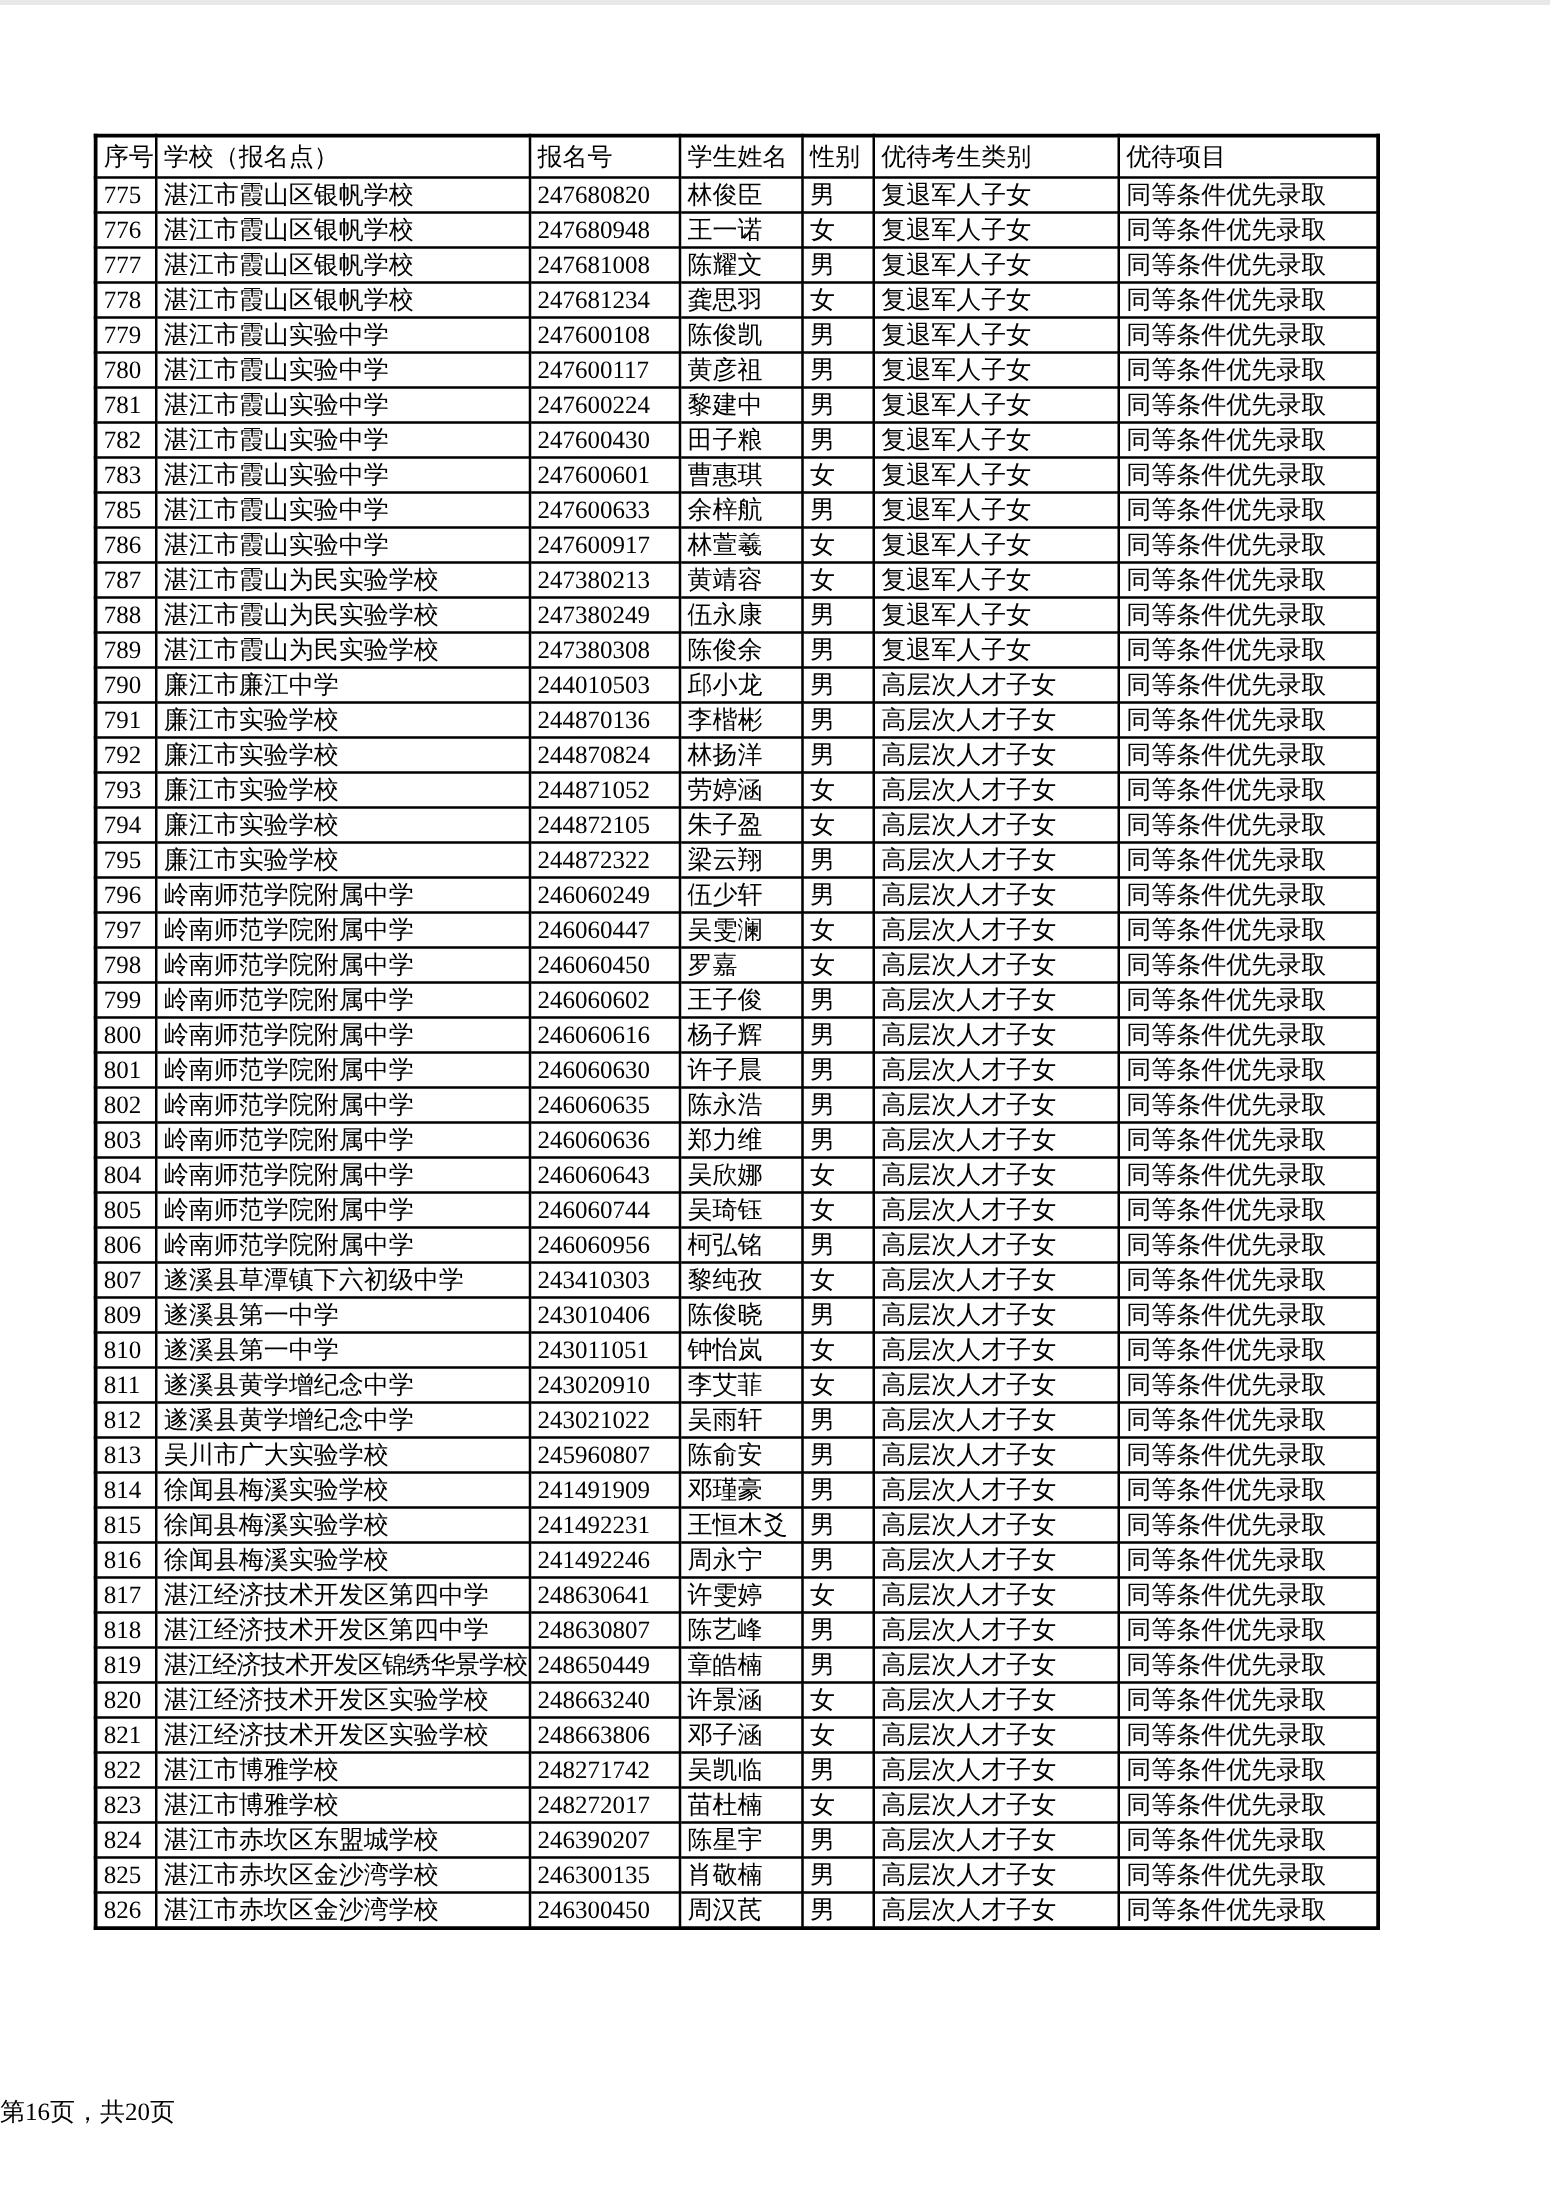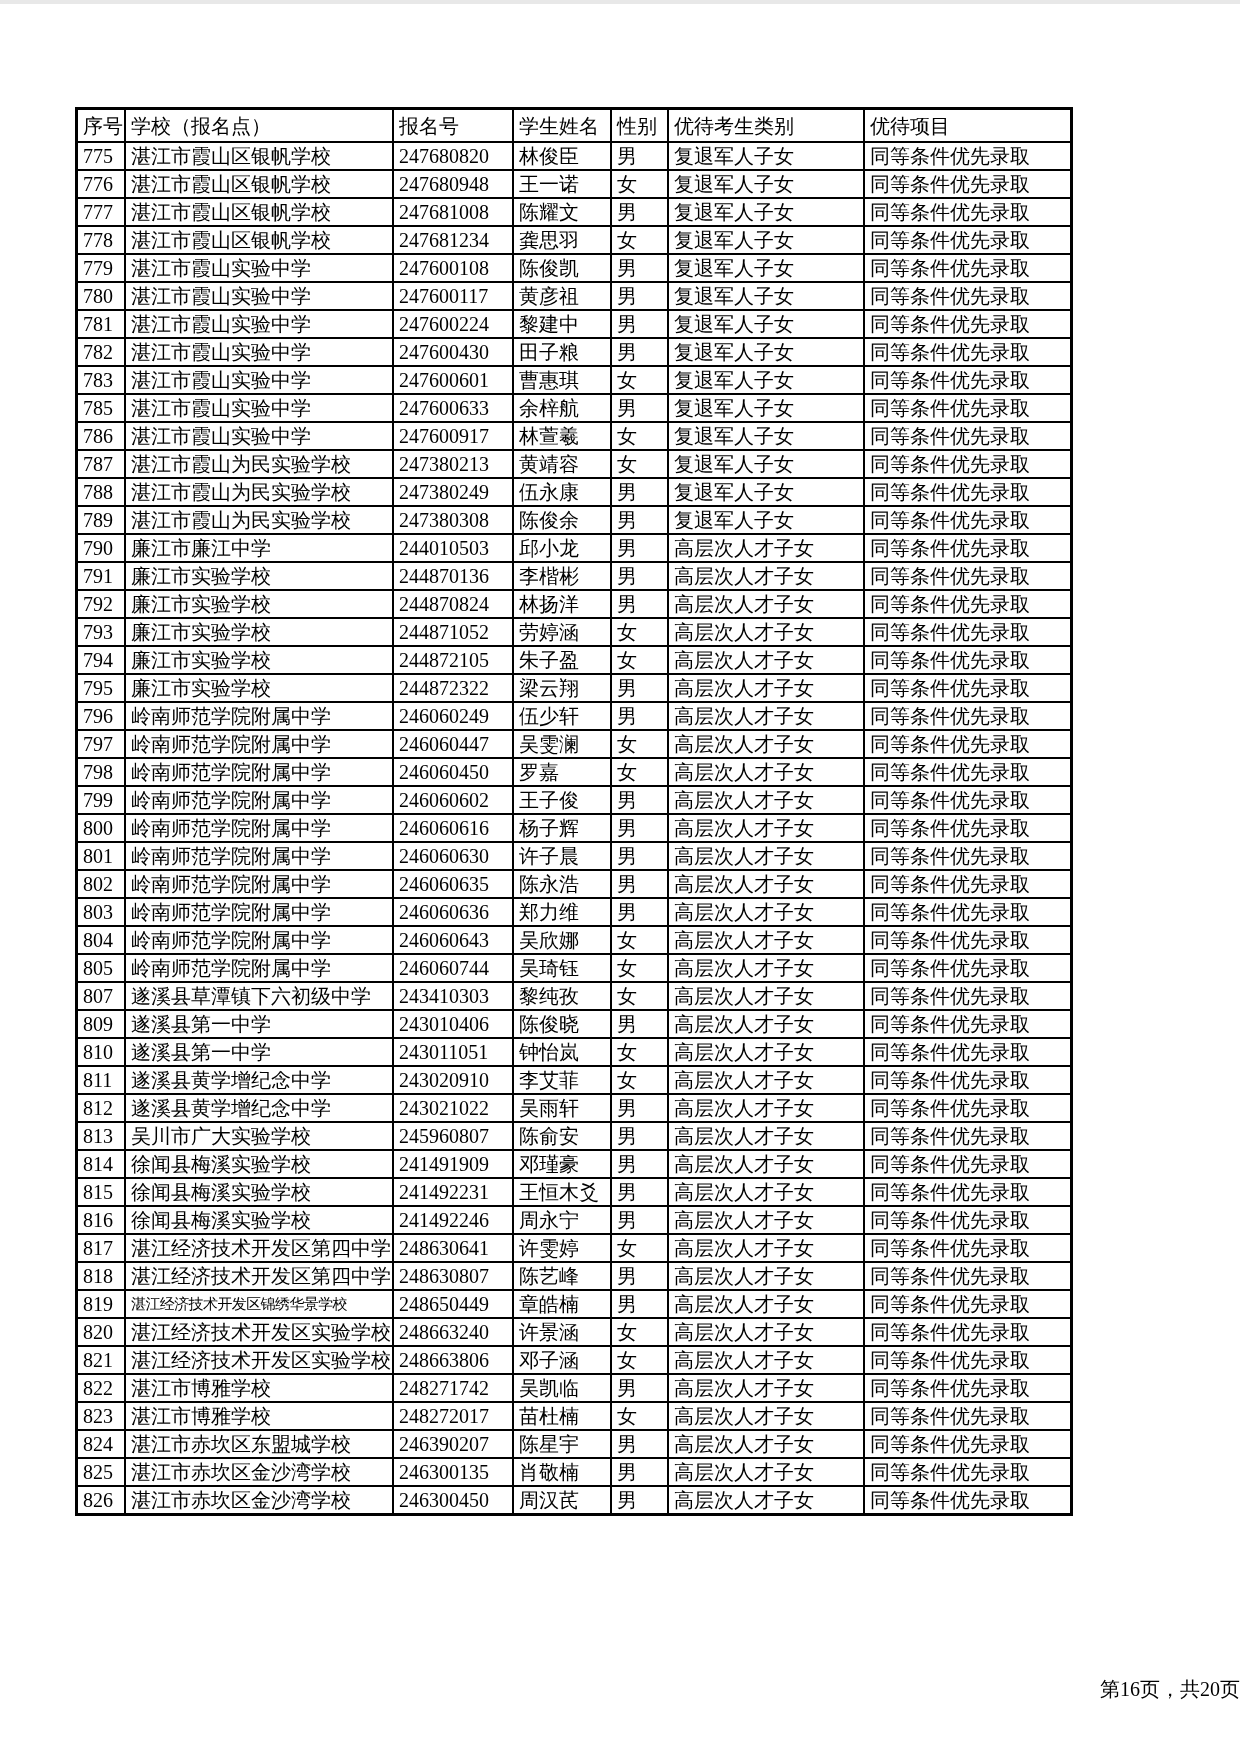--- a/index.html
+++ b/index.html
@@ -31,24 +31,24 @@
     text-align:left;
     vertical-align:middle;
     padding:0 1px 0 5px;
     font-size:20px;
     line-height:1;
     white-space:nowrap;
     overflow:hidden;
   }
   .roster th{height:31px}
   .roster td{height:26px}
-  .roster td.small{font-size:15px;letter-spacing:-0.6px}
+  .roster td.small{font-size:20px;letter-spacing:-0.6px}
   .footer{
     position:absolute;left:0;top:1672px;width:100%;
-    text-align:right;
+    text-align:left;
     font-size:20px;
   }
 </style>
 </head>
 <body>
 
 <div class="page">
   <table class="roster">
     <colgroup>
       <col class="c-seq">
@@ -335,20 +335,29 @@
         <tr>
           <td>805</td>
           <td>岭南师范学院附属中学</td>
           <td>246060744</td>
           <td>吴琦钰</td>
           <td>女</td>
           <td>高层次人才子女</td>
           <td>同等条件优先录取</td>
         </tr>
         <tr>
+          <td>806</td>
+          <td>岭南师范学院附属中学</td>
+          <td>246060956</td>
+          <td>柯弘铭</td>
+          <td>男</td>
+          <td>高层次人才子女</td>
+          <td>同等条件优先录取</td>
+        </tr>
+        <tr>
           <td>807</td>
           <td>遂溪县草潭镇下六初级中学</td>
           <td>243410303</td>
           <td>黎纯孜</td>
           <td>女</td>
           <td>高层次人才子女</td>
           <td>同等条件优先录取</td>
         </tr>
         <tr>
           <td>809</td>

